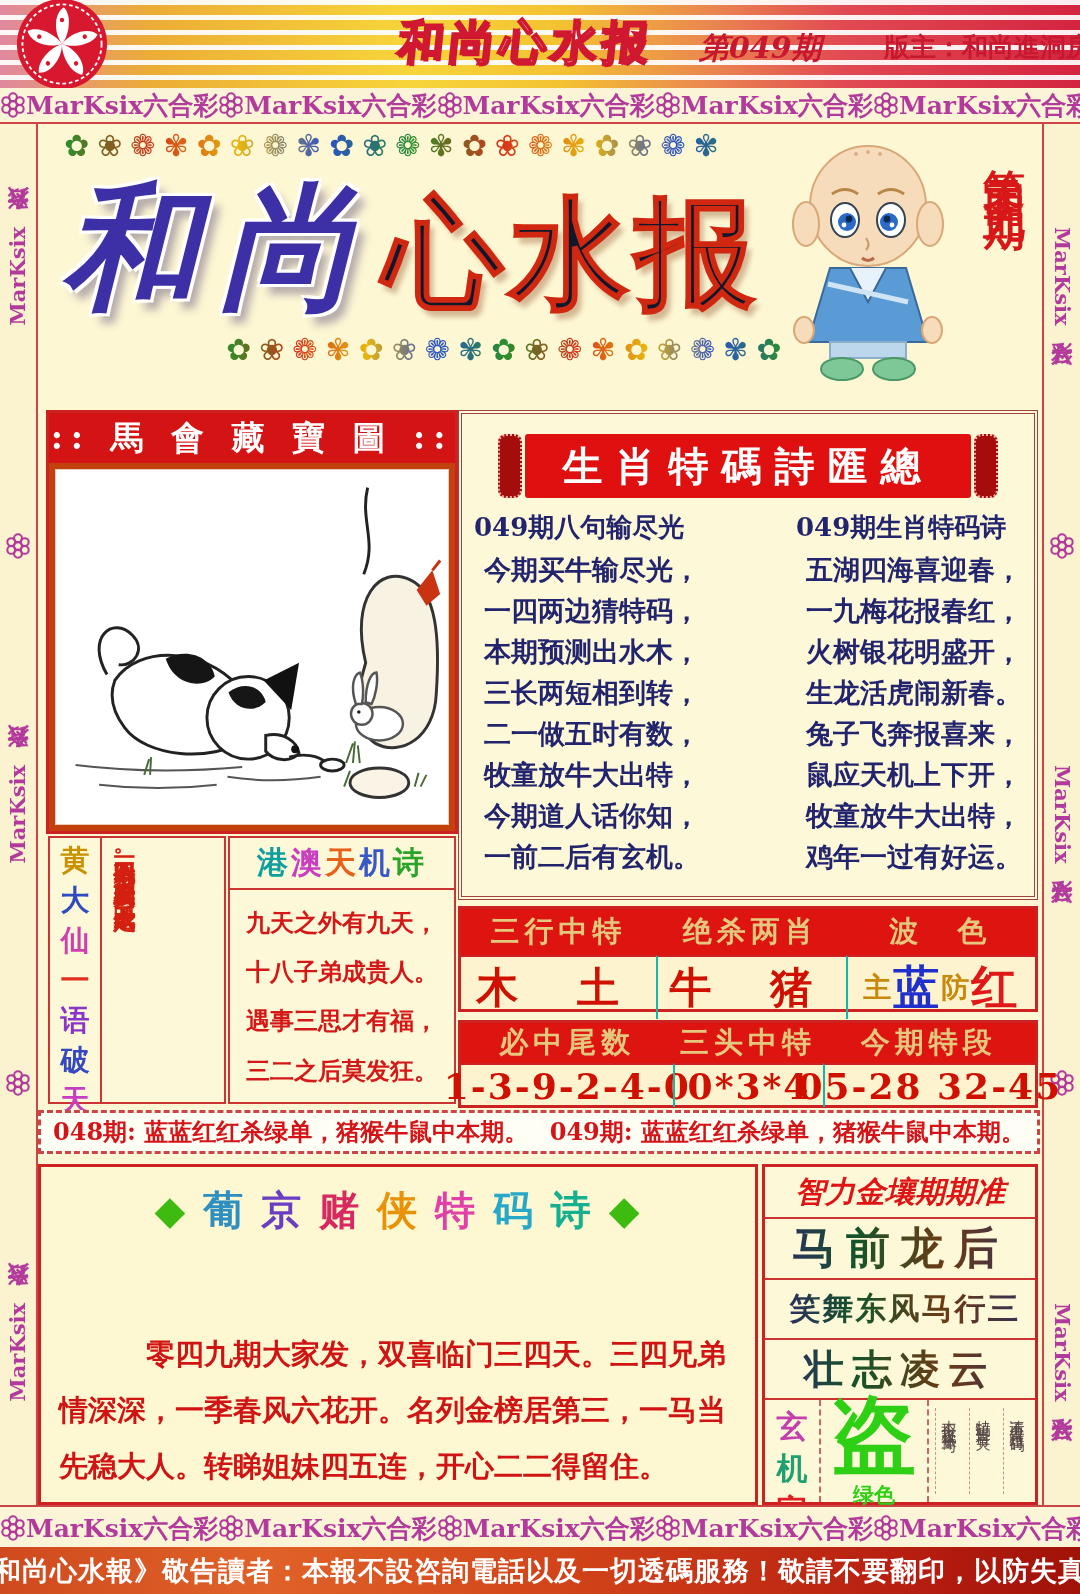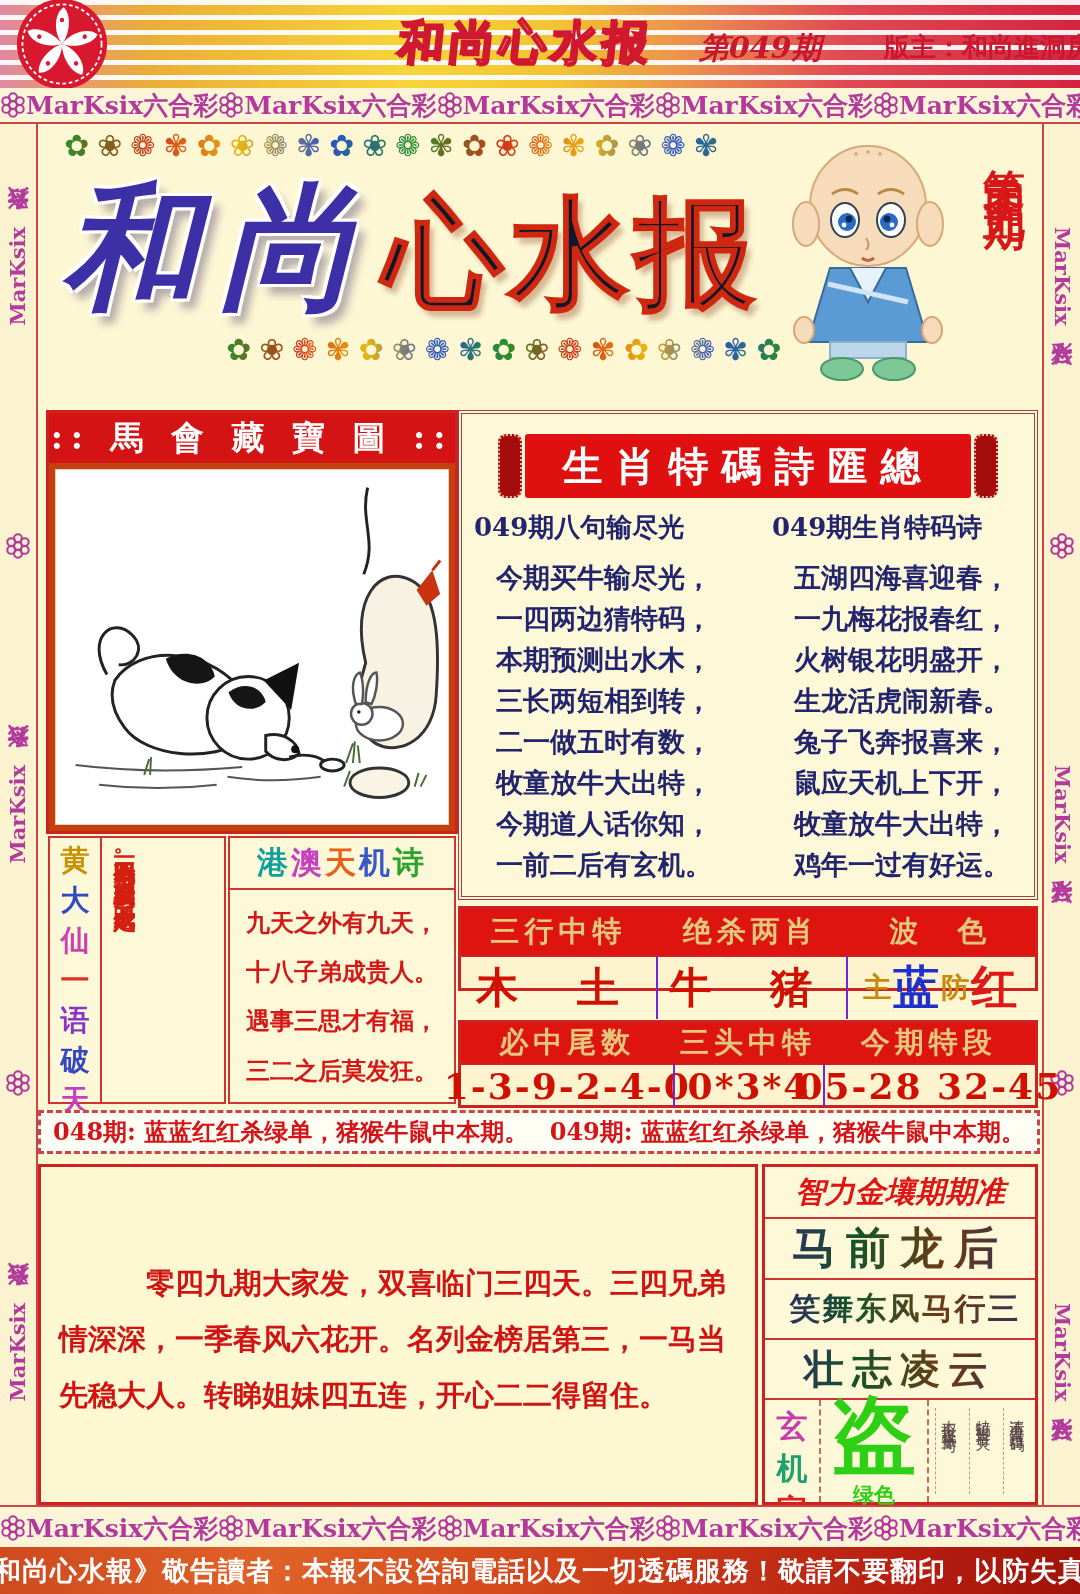--- a/index.html
+++ b/index.html
@@ -75,32 +75,32 @@
   
   .zodiac{position:absolute;left:422px;top:286px;width:580px;height:490px;border:4px double #a04040;
     background:#fdf8d8;box-sizing:border-box;}
   .banner{margin:20px auto 4px;width:500px;height:64px;display:flex;}
   .banner-cap{width:24px;background:#a50d0d;border-radius:8px;border:2px dotted #f4b0a0;box-sizing:border-box;}
   .banner-mid{flex:1;background:#e01010;color:#fff;display:flex;align-items:center;justify-content:center;
     font-size:40px;font-weight:bold;letter-spacing:13px;font-family:"DejaVu Serif",serif;margin:0 3px;border-radius:3px;}
   .poems{display:flex;justify-content:space-between;padding:8px 12px 0 12px;}
   .poem{color:#23246e;font-family:"DejaVu Serif",serif;font-weight:bold;margin:0;padding:0;}
   .poem-title{font-size:26px;margin:0 0 4px 0;}
-  .poem ul{margin:12px;padding:0 0 0 10px;list-style:none;}
+  .poem ul{margin:0;padding:0 0 0 10px;list-style:none;}
   .poem li{font-size:27px;line-height:41px;white-space:nowrap;}
   
   .tbl{position:absolute;left:422px;width:580px;border:3px solid #cc2222;background:#fdf3cf;box-sizing:border-box;
     display:grid;}
-  .t1{top:782px;height:85px;grid-template-columns:34% 33% 33%;grid-template-rows:46px 1fr;}
+  .t1{top:782px;height:106px;grid-template-columns:34% 33% 33%;grid-template-rows:46px 1fr;}
   .t2{top:896px;height:88px;grid-template-columns:37% 26% 37%;grid-template-rows:40px 1fr;}
   .th{background:#dd1410;color:#e5c77d;font-size:29px;font-weight:bold;display:flex;align-items:center;
     justify-content:center;font-family:"DejaVu Serif",serif;letter-spacing:5px;white-space:nowrap;}
   .td{border-top:2px solid #cc2222;display:flex;align-items:center;justify-content:center;font-weight:bold;
     color:#d01000;font-family:"DejaVu Serif",serif;white-space:nowrap;}
-  .td + .td{border-left:2px solid #6d28d9;}
+  .td + .td{border-left:2px solid #14b8a6;}
   .t1 .td{font-size:42px;letter-spacing:22px;}
   .t2 .td{font-size:36px;letter-spacing:2px;}
   .bose{letter-spacing:2px !important;}
   .bose .sm{font-size:28px;}
   .bose .lg{font-size:46px;}
   
   .history{position:absolute;left:2px;top:986px;width:1002px;height:44px;border:3px dashed #cc4444;
     background:#fffef5;box-sizing:border-box;display:flex;align-items:center;justify-content:space-between;
     padding:0 12px;font-size:24px;font-weight:bold;color:#d41418;font-family:"DejaVu Serif",serif;white-space:nowrap;}
   
@@ -449,20 +449,31 @@
       <div class="td">0*3*4</div>
       <div class="td">05-28 32-45</div>
     </div>
 
     <div class="history">
       <span>048期: 蓝蓝红红杀绿单，猪猴牛鼠中本期。</span>
       <span>049期: 蓝蓝红红杀绿单，猪猴牛鼠中本期。</span>
     </div>
 
     <div class="pujing">
+      <div class="pujing-title">
+        <span style="color: rgb(61, 187, 16);">◆</span>
+        <span style="color: rgb(46, 143, 192);">葡</span>
+        <span style="color: rgb(106, 62, 194);">京</span>
+        <span style="color: rgb(216, 40, 96);">赌</span>
+        <span style="color: rgb(232, 146, 10);">侠</span>
+        <span style="color: rgb(226, 63, 168);">特</span>
+        <span style="color: rgb(40, 168, 200);">码</span>
+        <span style="color: rgb(22, 176, 144);">诗</span>
+        <span style="color: rgb(61, 187, 16);">◆</span>
+      </div>
       <div class="pujing-poem">零四九期大家发，双喜临门三四天。三四兄弟情深深，一季春风六花开。名列金榜居第三，一马当先稳大人。转睇姐妹四五连，开心二二得留住。</div>
     </div>
 
     <div class="zhili">
       <div class="zhili-header">智力金壤期期准</div>
       <div class="zhili-row zr1 ink">马前龙后</div>
       <div class="zhili-row zr2 ink">笑舞东风马行三</div>
       <div class="zhili-row zr3 ink">壮志凌云</div>
       <div class="zhili-bottom">
         <div class="xuanji">

